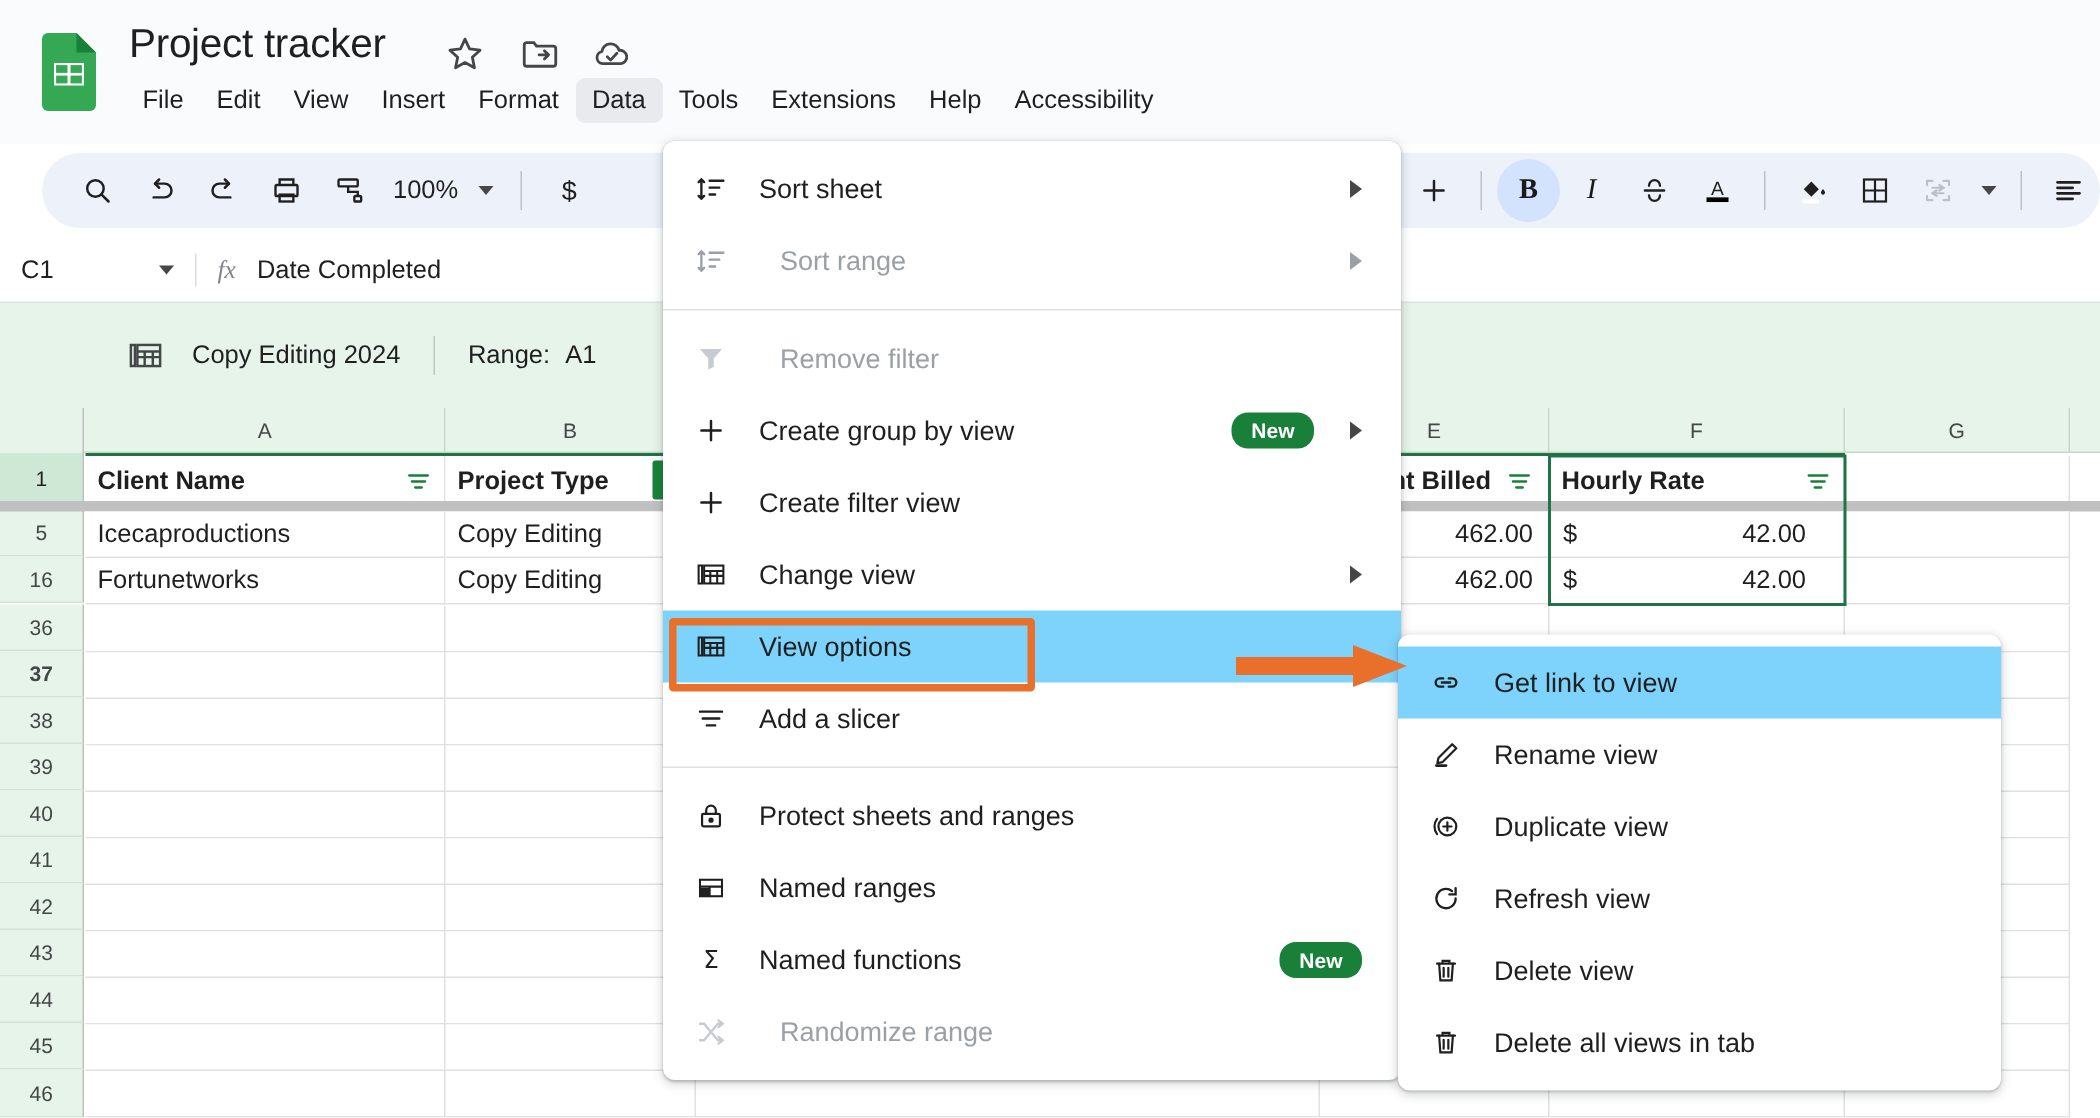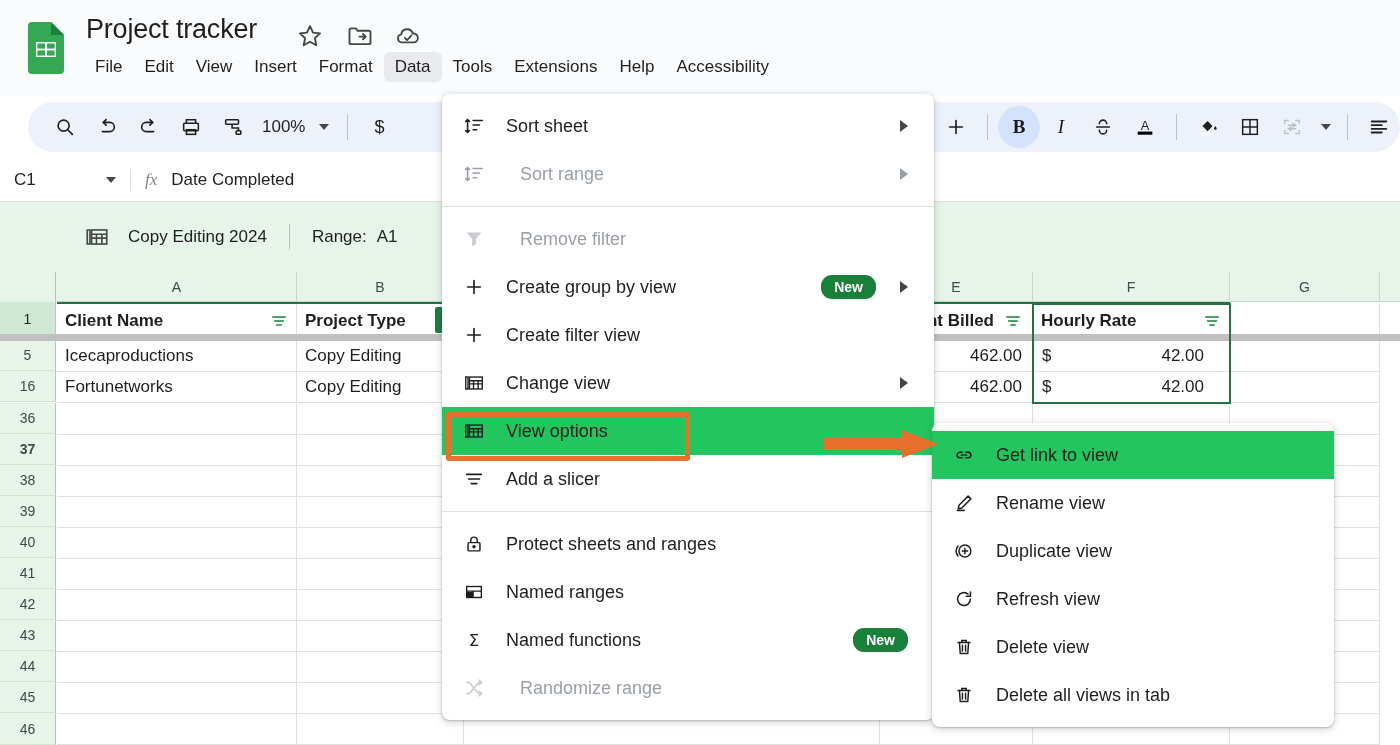--- a/index.html
+++ b/index.html
@@ -77,21 +77,21 @@
   .hdr-topline { position:absolute; height:2px; background:#217346; }
   .greybar { position:absolute; height:7px; background:#c0c0c0; }
   .selbox { position:absolute; border:2px solid #217346; pointer-events:none; }
   .greenbtn { position:absolute; width:22px; height:26px; background:#188038; border-radius:2px; }
 
   
   .menu-panel { position:absolute; background:#fff; border-radius:8px; box-shadow:0 2px 6px 2px rgba(60,64,67,.15), 0 1px 2px 0 rgba(60,64,67,.3); padding:8px 0; }
   #data-menu { left:442px; top:94px; width:492px; }
   #submenu { left:932px; top:423px; width:402px; }
   .mi { position:relative; height:48px; display:flex; align-items:center; cursor:pointer; padding-left:0; }
-  .mi.hover { background:#22c55e; }
+  .mi.hover { background:#7dd3fc; }
   .mi-ic { width:64px; display:flex; align-items:center; justify-content:center; flex:0 0 auto; }
   .mi-lbl { font-size:18px; color:#1f1f1f; }
   .mi.disabled .mi-lbl { color:#9aa0a6;margin-left:14px; }
   .mi.disabled { cursor:default; }
   .mi-arrow { position:absolute; right:26px; width:0; height:0; border-top:6px solid transparent; border-bottom:6px solid transparent; border-left:8px solid #444746; }
   .mi.disabled .mi-arrow { border-left-color:#9aa0a6; }
   .badge { position:absolute; right:58px; background:#188038; color:#fff; font-size:14px; font-weight:bold; padding:4px 13px; border-radius:11px; }
   .mdiv { height:1px; background:#e0e0e0; margin:8px 0; }
 
   

